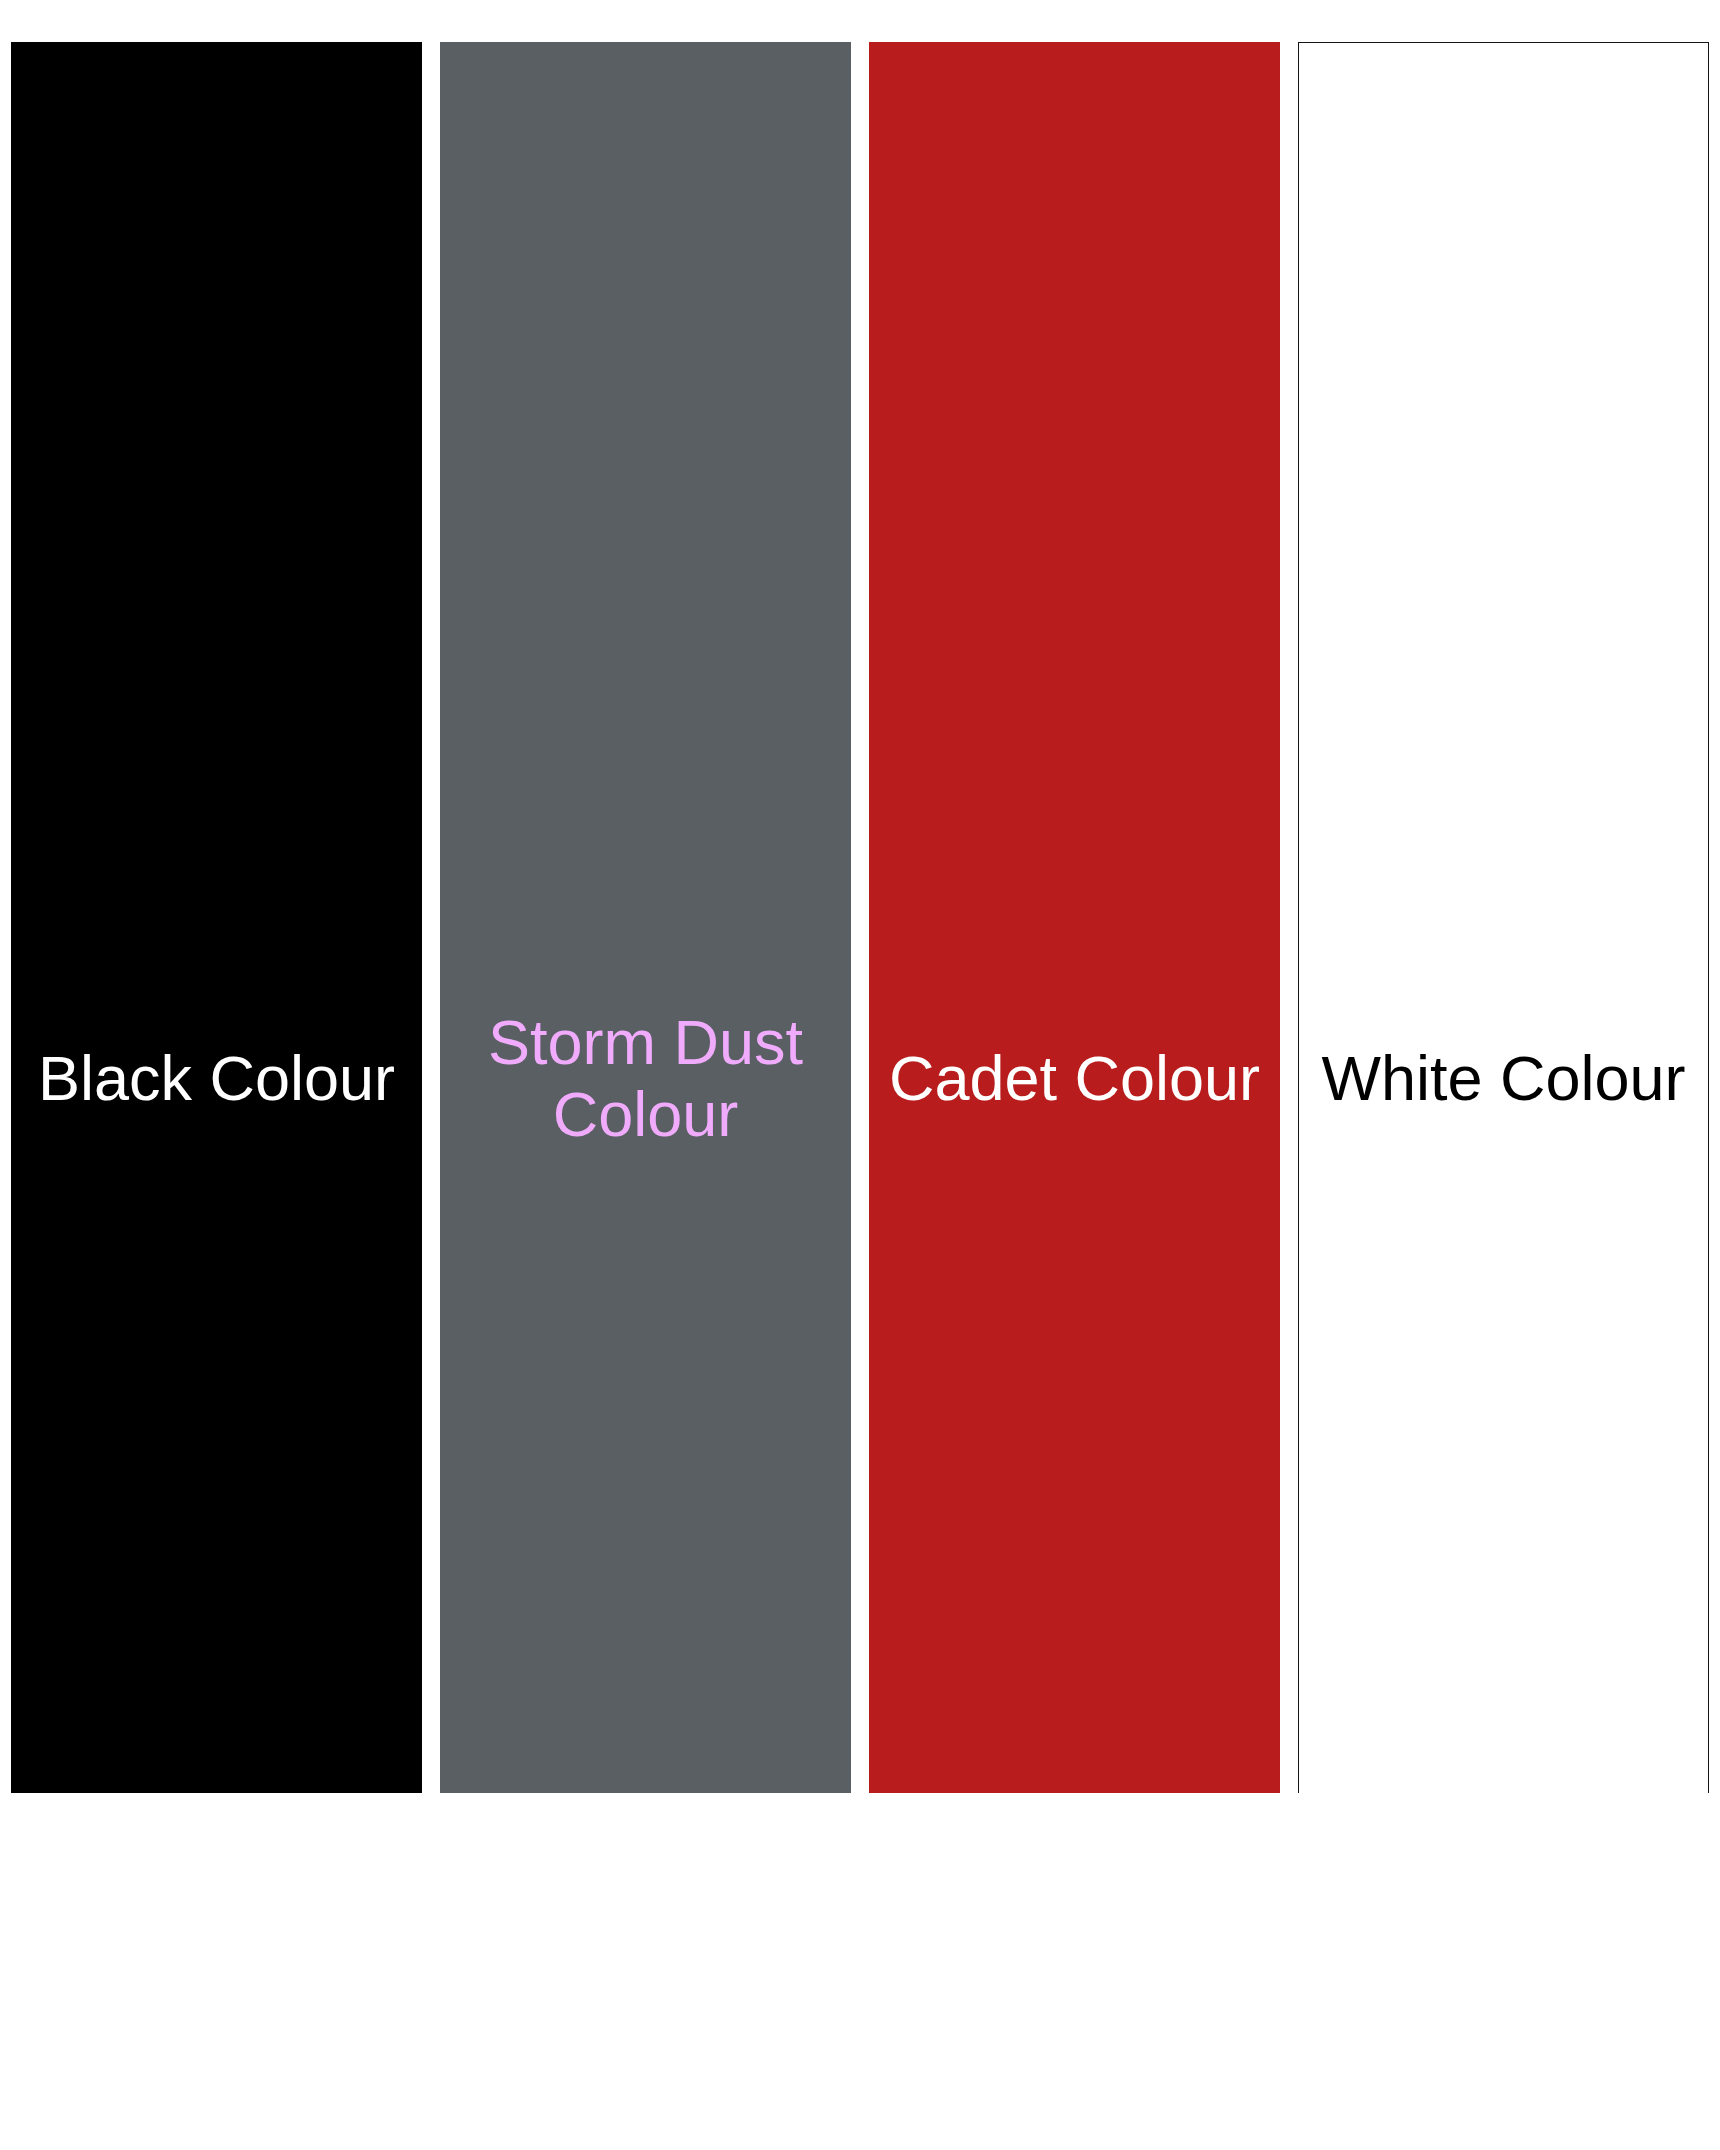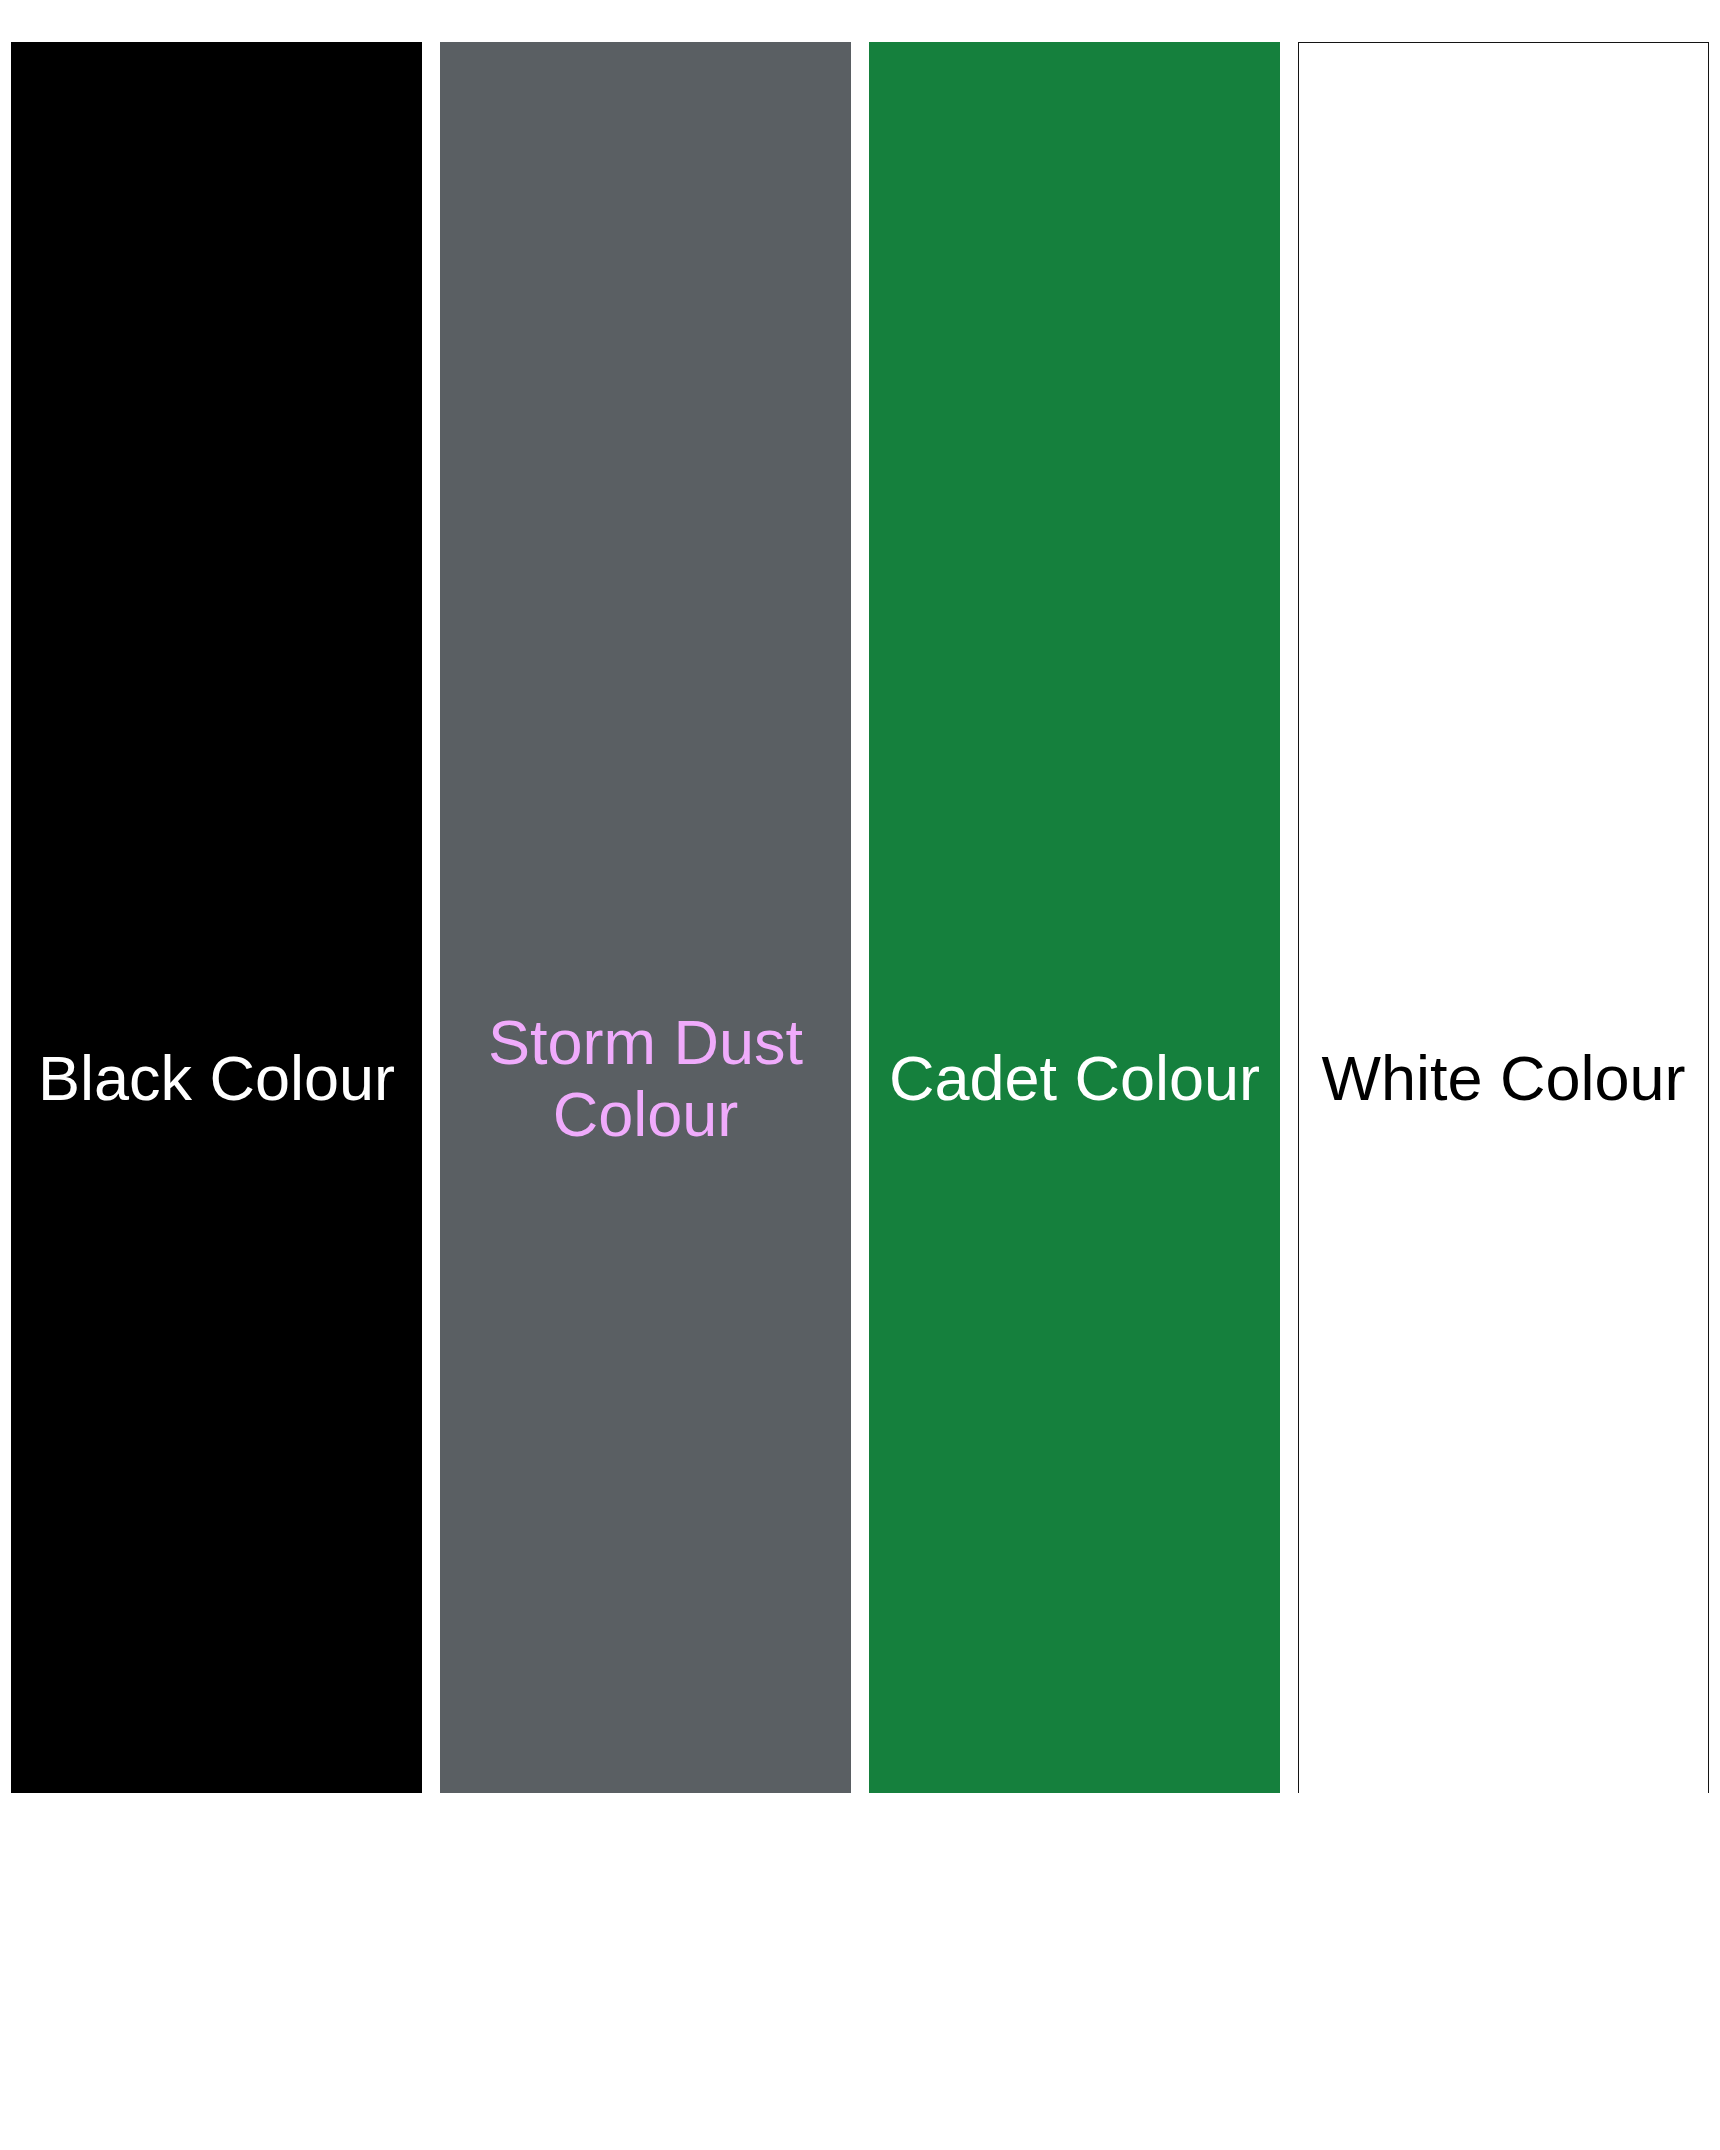--- a/index.html
+++ b/index.html
@@ -86,21 +86,21 @@
         <span class="label-name">Black Colour</span>
       </div>
     </div>
 
     <div class="swatch text-light" style="background-color: rgb(90, 95, 99);">
       <div class="swatch-label" style="color: #f0abfc;">
         <span class="label-name">Storm Dust Colour</span>
       </div>
     </div>
 
-    <div class="swatch text-light" style="background-color: #15803d;">
+    <div class="swatch text-light" style="background-color: #b91c1c;">
       <div class="swatch-label" style="color: rgb(255, 255, 255);">
         <span class="label-name">Cadet Colour</span>
       </div>
     </div>
 
     <div class="swatch text-dark bordered" style="background-color: rgb(255, 255, 255); border-color: rgb(20, 20, 20);">
       <div class="swatch-label" style="color: rgb(0, 0, 0);">
         <span class="label-name">White Colour</span>
       </div>
     </div>

